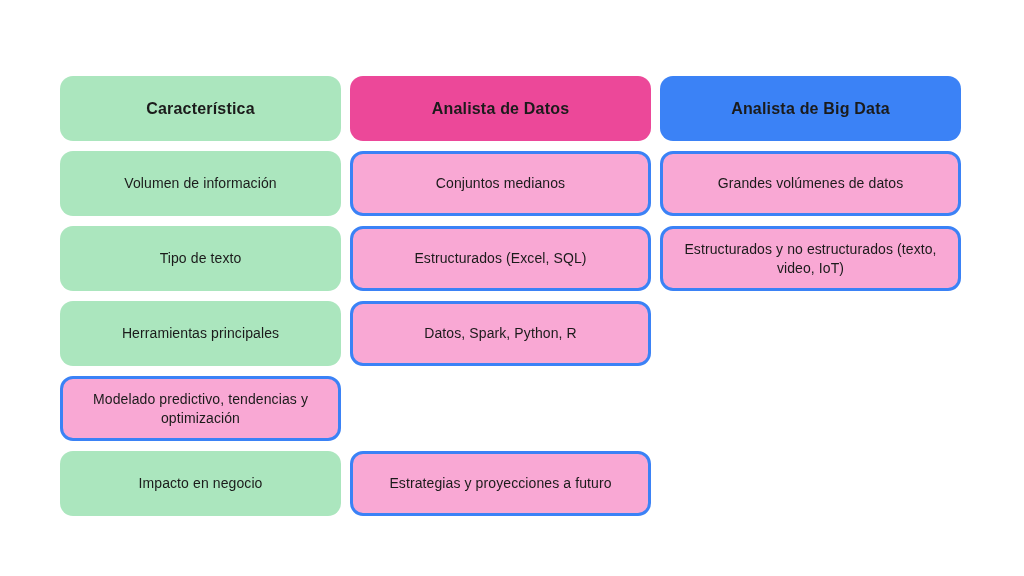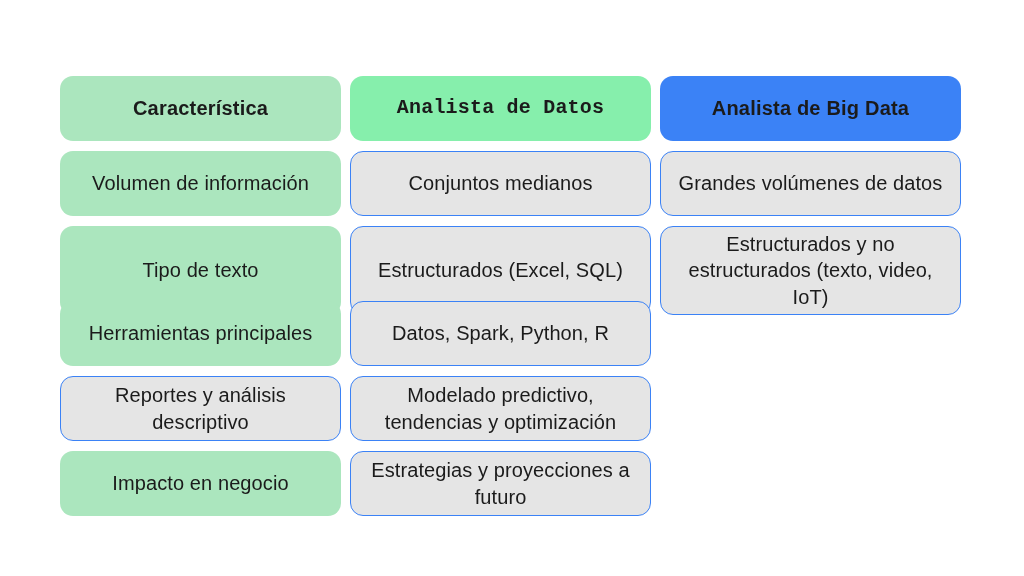--- a/index.html
+++ b/index.html
@@ -32,51 +32,50 @@
   }
 
   .cell {
     border-radius: 13px;
     display: flex;
     align-items: center;
     justify-content: center;
     text-align: center;
     box-sizing: border-box;
     padding: 4px 14px;
-    font-size: 20px;
+    font-size: 14px;
     line-height: 1.32;
     color: #1b1b1b;
     letter-spacing: 0.1px;
   }
 
   
   .header-row .cell {
     font-weight: bold;
-    font-size: 20px;
+    font-size: 16px;
     letter-spacing: 0.2px;
     text-align: center;
   }
   .cell-head-feature {
     background: #ABE6BE;
   }
   .cell-head-analyst {
-    background: #86efac;
-    font-family: Liberation Mono, monospace;
+    background: #ec4899;
   }
   .cell-head-bigdata {
     background: #3b82f6;
   }
 
   
   .cell-label {
     background: #ABE6BE;
   }
   .cell-value {
-    background: #e5e5e5;
-    border: 1px solid #3b82f6;
+    background: #f9a8d4;
+    border: 3px solid #3b82f6;
   }
 </style>
 </head>
 <body>
 
 <div class="comparison-table">
 
   <div class="table-row header-row">
     <div class="cell cell-head-feature">Característica</div>
     <div class="cell cell-head-analyst">Analista de Datos</div>
@@ -94,21 +93,20 @@
     <div class="cell cell-value">Estructurados (Excel, SQL)</div>
     <div class="cell cell-value">Estructurados y no estructurados (texto, video, IoT)</div>
   </div>
 
   <div class="table-row">
     <div class="cell cell-label">Herramientas principales</div>
     <div class="cell cell-value">Datos, Spark, Python, R</div>
   </div>
 
   <div class="table-row">
-    <div class="cell cell-value">Reportes y análisis descriptivo</div>
     <div class="cell cell-value">Modelado predictivo, tendencias y optimización</div>
   </div>
 
   <div class="table-row">
     <div class="cell cell-label">Impacto en negocio</div>
     <div class="cell cell-value">Estrategias y proyecciones a futuro</div>
   </div>
 
 </div>
 

